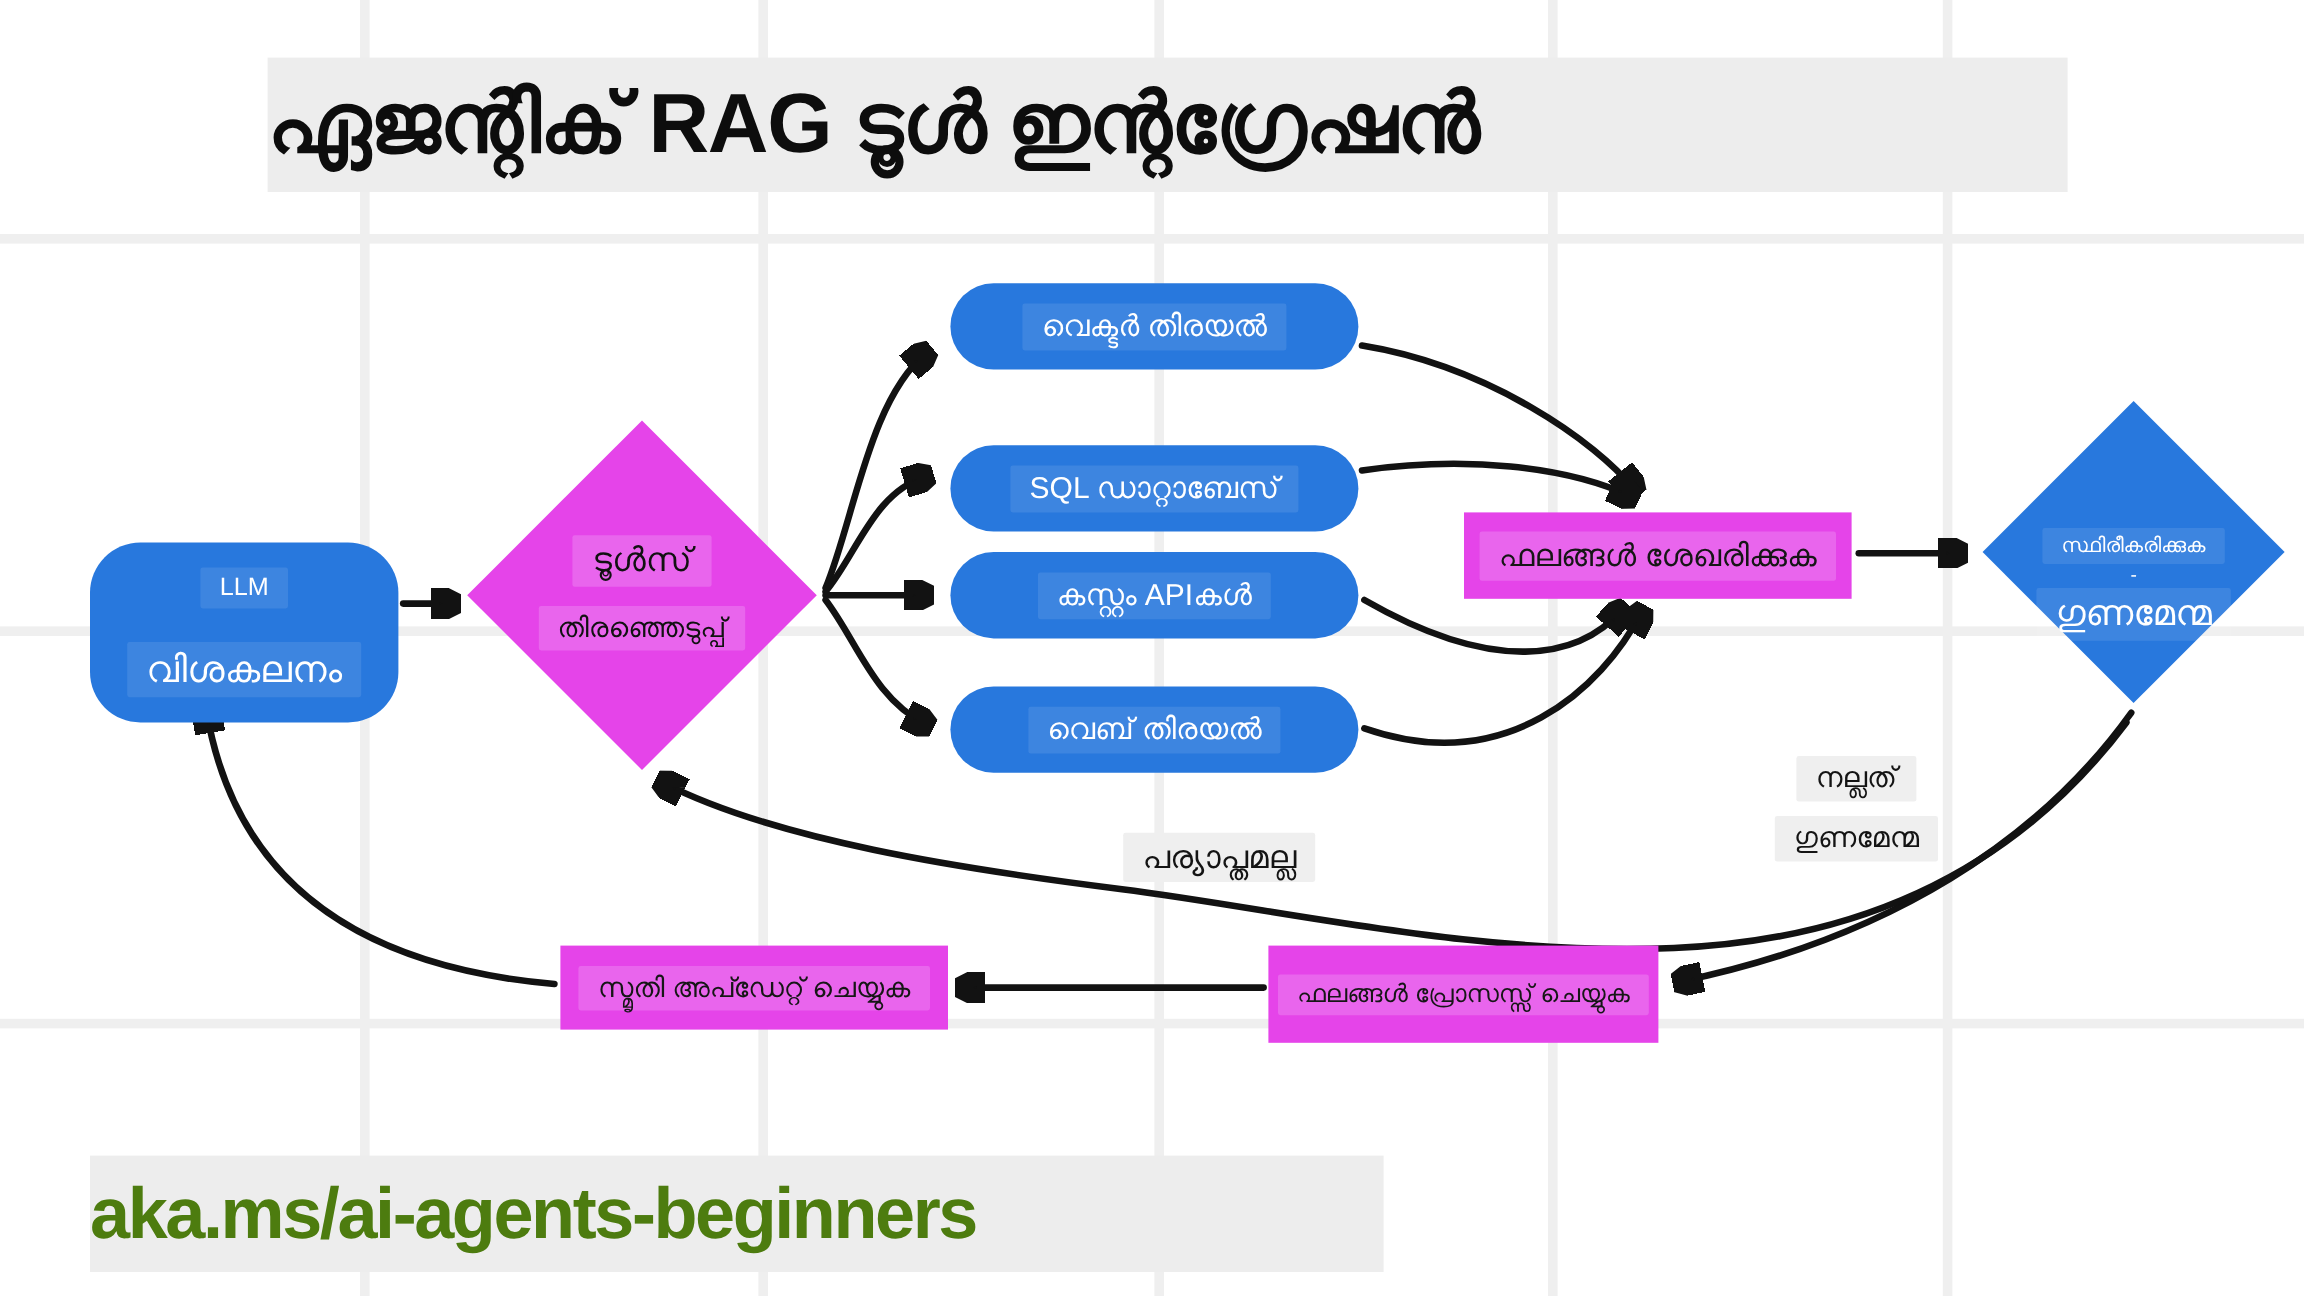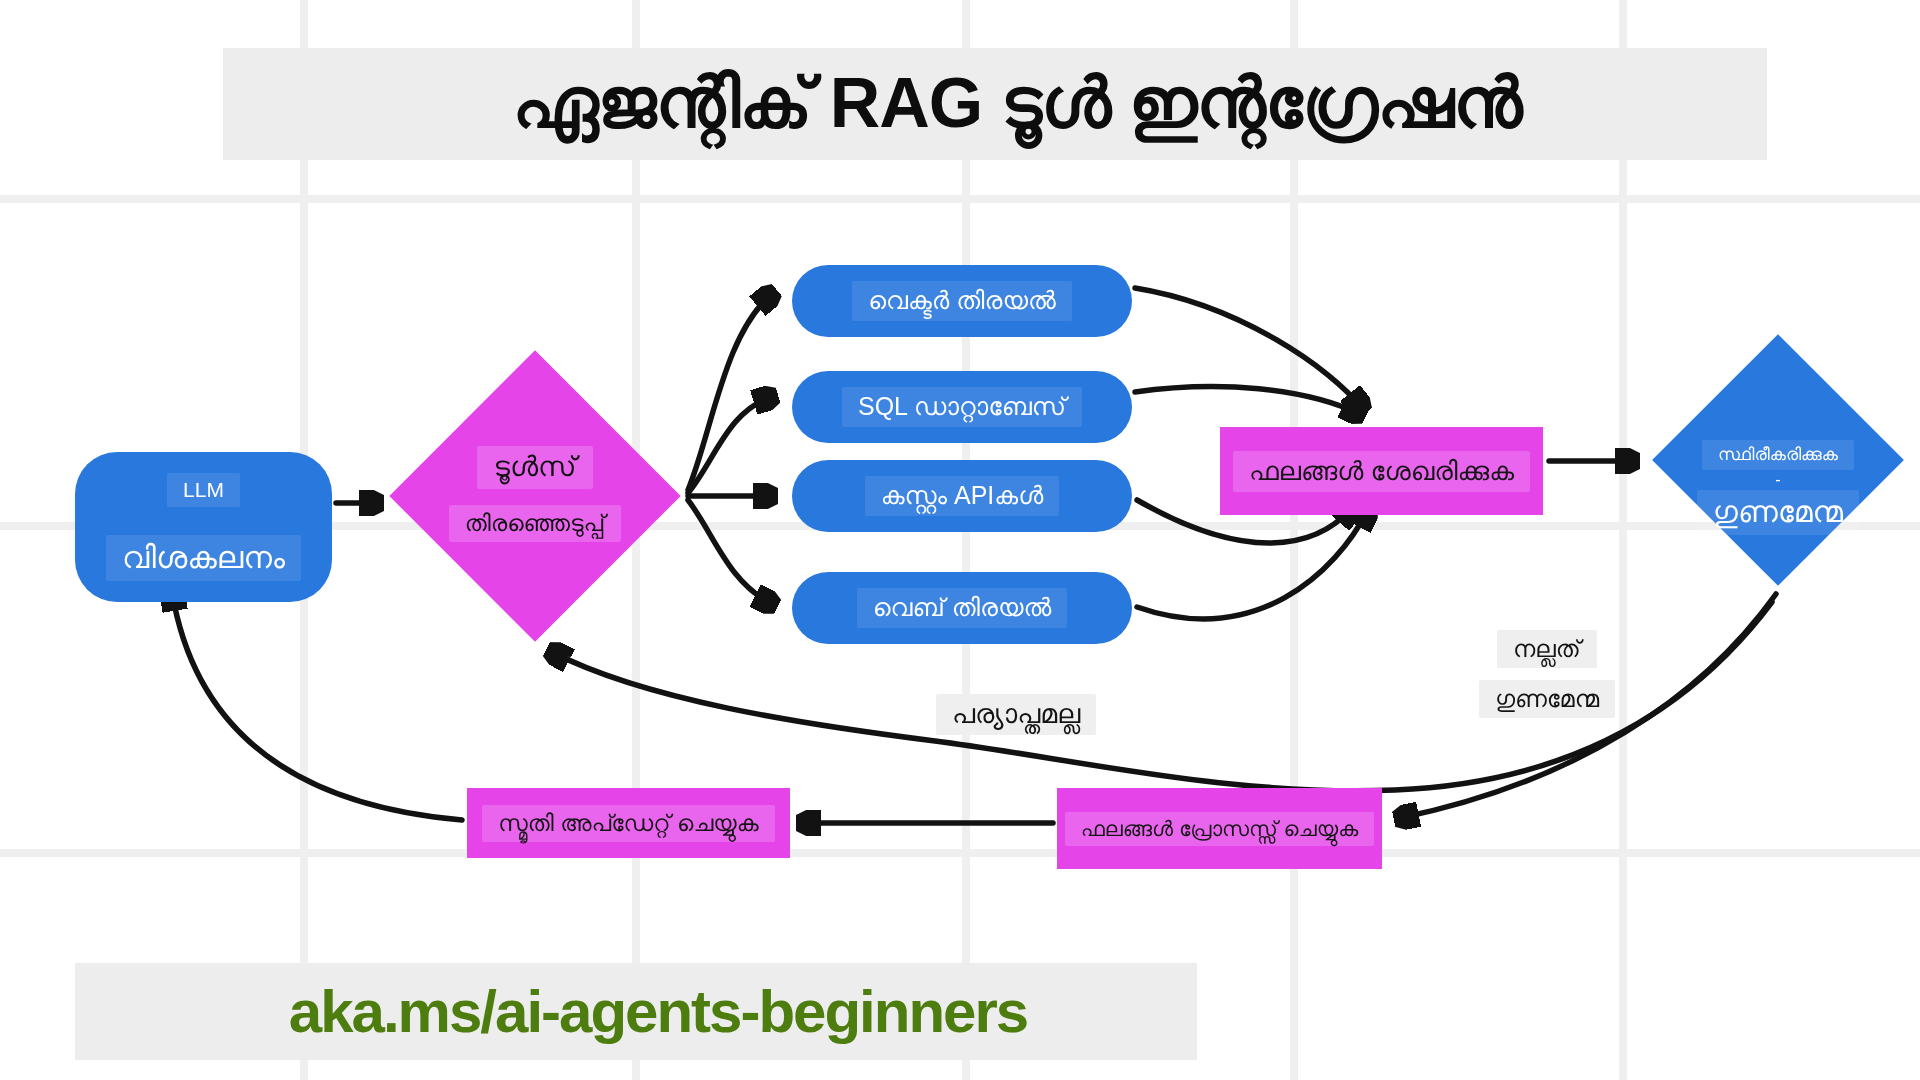--- a/index.html
+++ b/index.html
@@ -6,21 +6,21 @@
   .canvas{
     position:relative;width:1920px;height:1080px;overflow:hidden;
     background:#ffffff;font-family:"Liberation Sans",sans-serif;color:#111;
   }
   
   .grid-line{position:absolute;background:#efefef;z-index:0;}
   .grid-line.v{top:0;width:8px;height:1080px;}
   .grid-line.h{left:0;height:8px;width:1920px;}
 
   
-  .banner{position:absolute;background:#ededed;z-index:2;display:flex;align-items:center;justify-content:center;padding-left:44px;}
+  .banner{position:absolute;background:#ededed;z-index:2;display:flex;align-items:center;justify-content:flex-start;}
   .title-banner{left:223px;top:48px;width:1500px;height:112px;}
   .title-banner span{font-size:70px;font-weight:600;letter-spacing:-1px;color:#0d0d0d;white-space:nowrap;}
   .footer-banner{left:75px;top:963px;width:1078px;height:97px;}
   .footer-banner span{font-size:60px;font-weight:600;letter-spacing:-2px;color:#4d7c0f;}
 
   
   svg.edges{position:absolute;left:0;top:0;z-index:1;}
   svg.edges path{fill:none;stroke:#121212;stroke-width:5.5;stroke-linecap:round;}
 
   
@@ -103,34 +103,34 @@
     <span class="chip on-blue llm-title">LLM</span>
     <span class="chip on-blue llm-sub">വിശകലനം</span>
   </div>
 
   <div class="diamond-shape magenta" style="left:432px;top:393px;width:206px;height:206px;"></div>
   <div class="diamond-label" style="left:405px;top:446px;width:260px;gap:16px;">
     <span class="chip on-magenta tools-title">ടൂൾസ്</span>
     <span class="chip on-magenta tools-sub">തിരഞ്ഞെടുപ്പ്</span>
   </div>
 
-  <div class="node blue pill" style="top:265px;">
+  <div class="node blue pill" style="top:236px;">
     <span class="chip on-blue pill-label">വെക്ടർ തിരയൽ</span>
   </div>
   <div class="node blue pill" style="top:371px;">
     <span class="chip on-blue pill-label">SQL ഡാറ്റാബേസ്</span>
   </div>
   <div class="node blue pill" style="top:460px;">
     <span class="chip on-blue pill-label">കസ്റ്റം APIകൾ</span>
   </div>
   <div class="node blue pill" style="top:572px;">
     <span class="chip on-blue pill-label">വെബ് തിരയൽ</span>
   </div>
 
-  <div class="node magenta" style="left:1220px;top:427px;width:323px;height:88px;">
+  <div class="node magenta" style="left:1220px;top:427px;width:323px;height:72px;">
     <span class="chip on-magenta collect-label">ഫലങ്ങൾ ശേഖരിക്കുക</span>
   </div>
 
   <div class="diamond-shape blue" style="left:1689px;top:371px;width:178px;height:178px;"></div>
   <div class="diamond-label" style="left:1668px;top:412px;width:220px;gap:5px;color:#fff;">
     <span class="chip on-blue qc-small">സ്ഥിരീകരിക്കുക</span>
     <span class="qc-dash">-</span>
     <span class="chip on-blue qc-big">ഗുണമേന്മ</span>
   </div>
 

